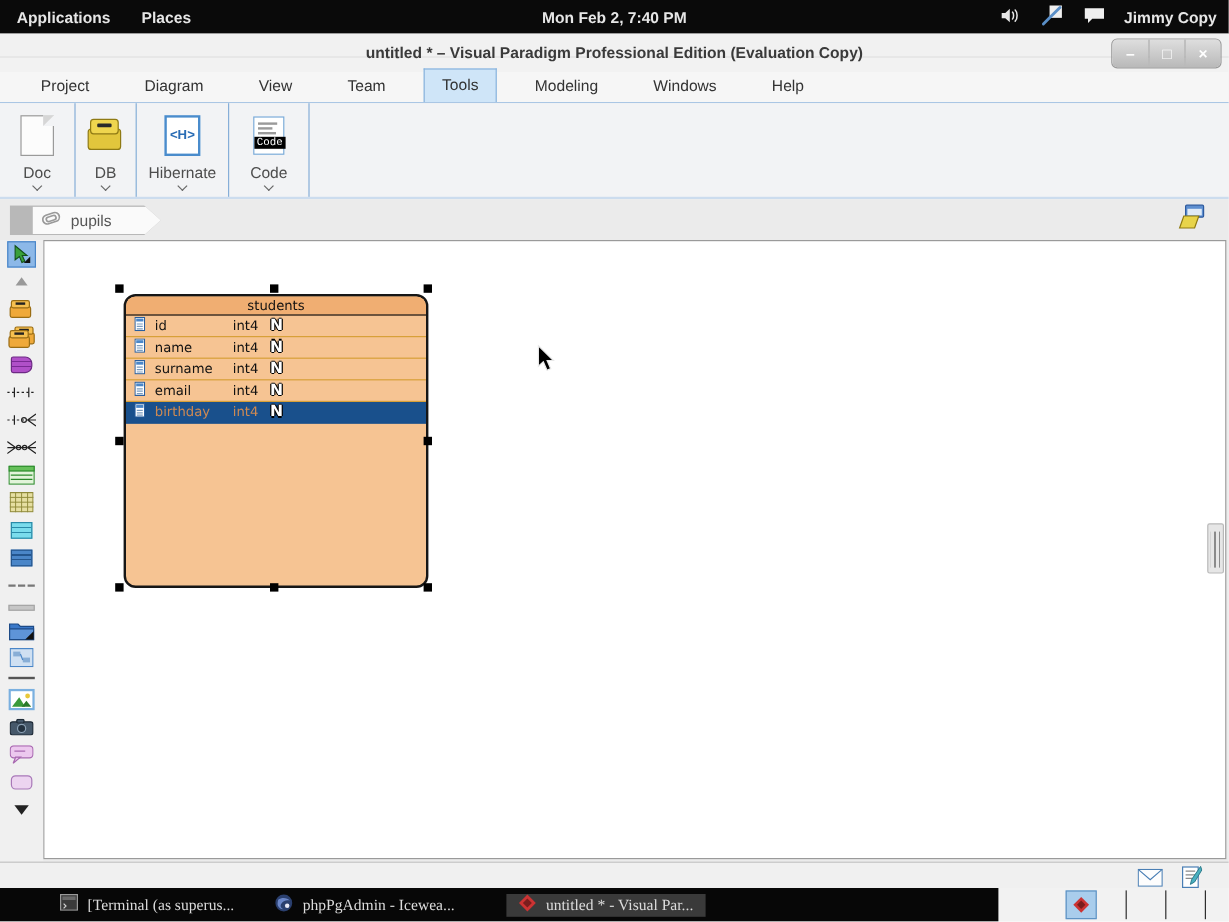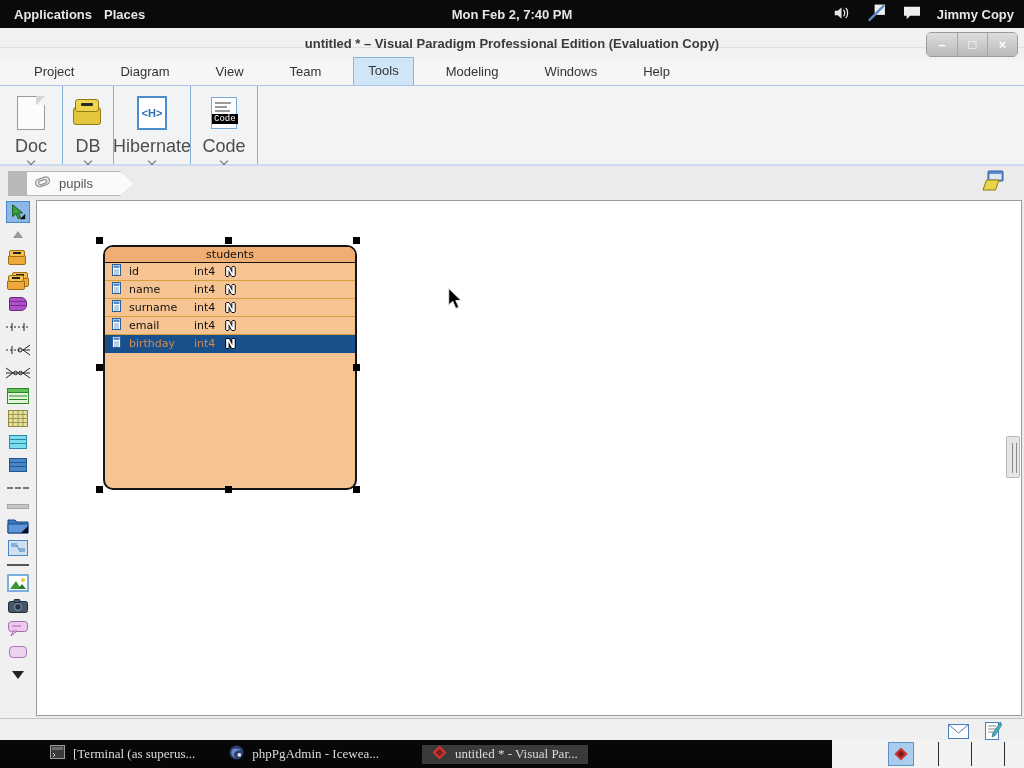--- a/index.html
+++ b/index.html
@@ -2,21 +2,21 @@
 <html><head>
 <meta charset="utf-8">
 <style>
   * { margin:0; padding:0; box-sizing:border-box; }
   html,body { width:1024px; height:768px; overflow:hidden; }
   body { font-family:"Liberation Sans", sans-serif; position:relative; background:#f2f2f2; }
 
   
   .topbar { position:absolute; left:0; top:0; width:1024px; height:28px; background:#0a0a0a;
             display:flex; align-items:center; color:#e6e6e6; font-size:13px; font-weight:600; }
-  .topbar .tb-left { display:flex; gap:12px; padding-left:14px;align-items:center; }
+  .topbar .tb-left { display:flex; gap:26px; padding-left:14px;align-items:center; }
   .topbar .tb-left span { cursor:default; }
   .topbar .tb-center { position:absolute; left:0; right:0; text-align:center; pointer-events:none; }
   .topbar .tb-right { position:absolute; right:10px; display:flex; align-items:center; gap:16px; }
 
   
   .titlebar { position:absolute; left:0; top:28px; width:1024px; height:20px; background:#f1f1f1;
               border-bottom:1px solid #e0e0e0; }
   .titlebar .title { position:absolute; left:0; right:0; top:8px; text-align:center; font-size:13px;
                      font-weight:600; color:#3a3a3a; }
   .win-controls { position:absolute; right:6px; top:4px; display:flex; border:1px solid #9a9a9a;
@@ -33,21 +33,21 @@
   .menu-item { padding:5px 14px 6px 14px; margin-right:18px; cursor:pointer; }
   .menu-item.active { background:#cfe5f8; border:1px solid #8ab4dc; border-bottom:none; padding-bottom:7px; }
 
   
   .toolbar { position:absolute; left:0; top:86px; width:1024px; height:80px; background:#f2f3f5;
              border-bottom:2px solid #ccdcee; display:flex; align-items:stretch; }
   .tool-sep { width:1px; background:#86aed8; }
   .tool-btn { display:flex; flex-direction:column; align-items:center; justify-content:flex-start;
               padding-top:8px; cursor:pointer; }
   .tool-btn .ticon { height:38px; display:flex; align-items:center; justify-content:center; }
-  .tool-btn .tlabel { font-size:18px; color:#4d4d4d; margin-top:4px; }
+  .tool-btn .tlabel { font-size:13px; color:#4d4d4d; margin-top:4px; }
   .chev { width:6px; height:6px; border-right:1.6px solid #666; border-bottom:1.6px solid #666;
           transform:rotate(45deg); margin-top:1px; }
   
   .icon-page { position:relative; width:28px; height:34px; background:#fcfcfc; border:1px solid #9a9a9a; }
   .icon-page .fold { position:absolute; right:-1px; top:-1px; width:0; height:0;
                      border-left:9px solid #d6d6d6; border-top:9px solid #f2f3f5; transform:rotate(90deg); }
   
   .icon-db { position:relative; width:34px; height:32px; }
   .icon-db .lid { position:absolute; left:4px; top:2px; width:24px; height:13px; background:#efd54e;
                   border:1px solid #8f7a14; border-radius:3px; }

